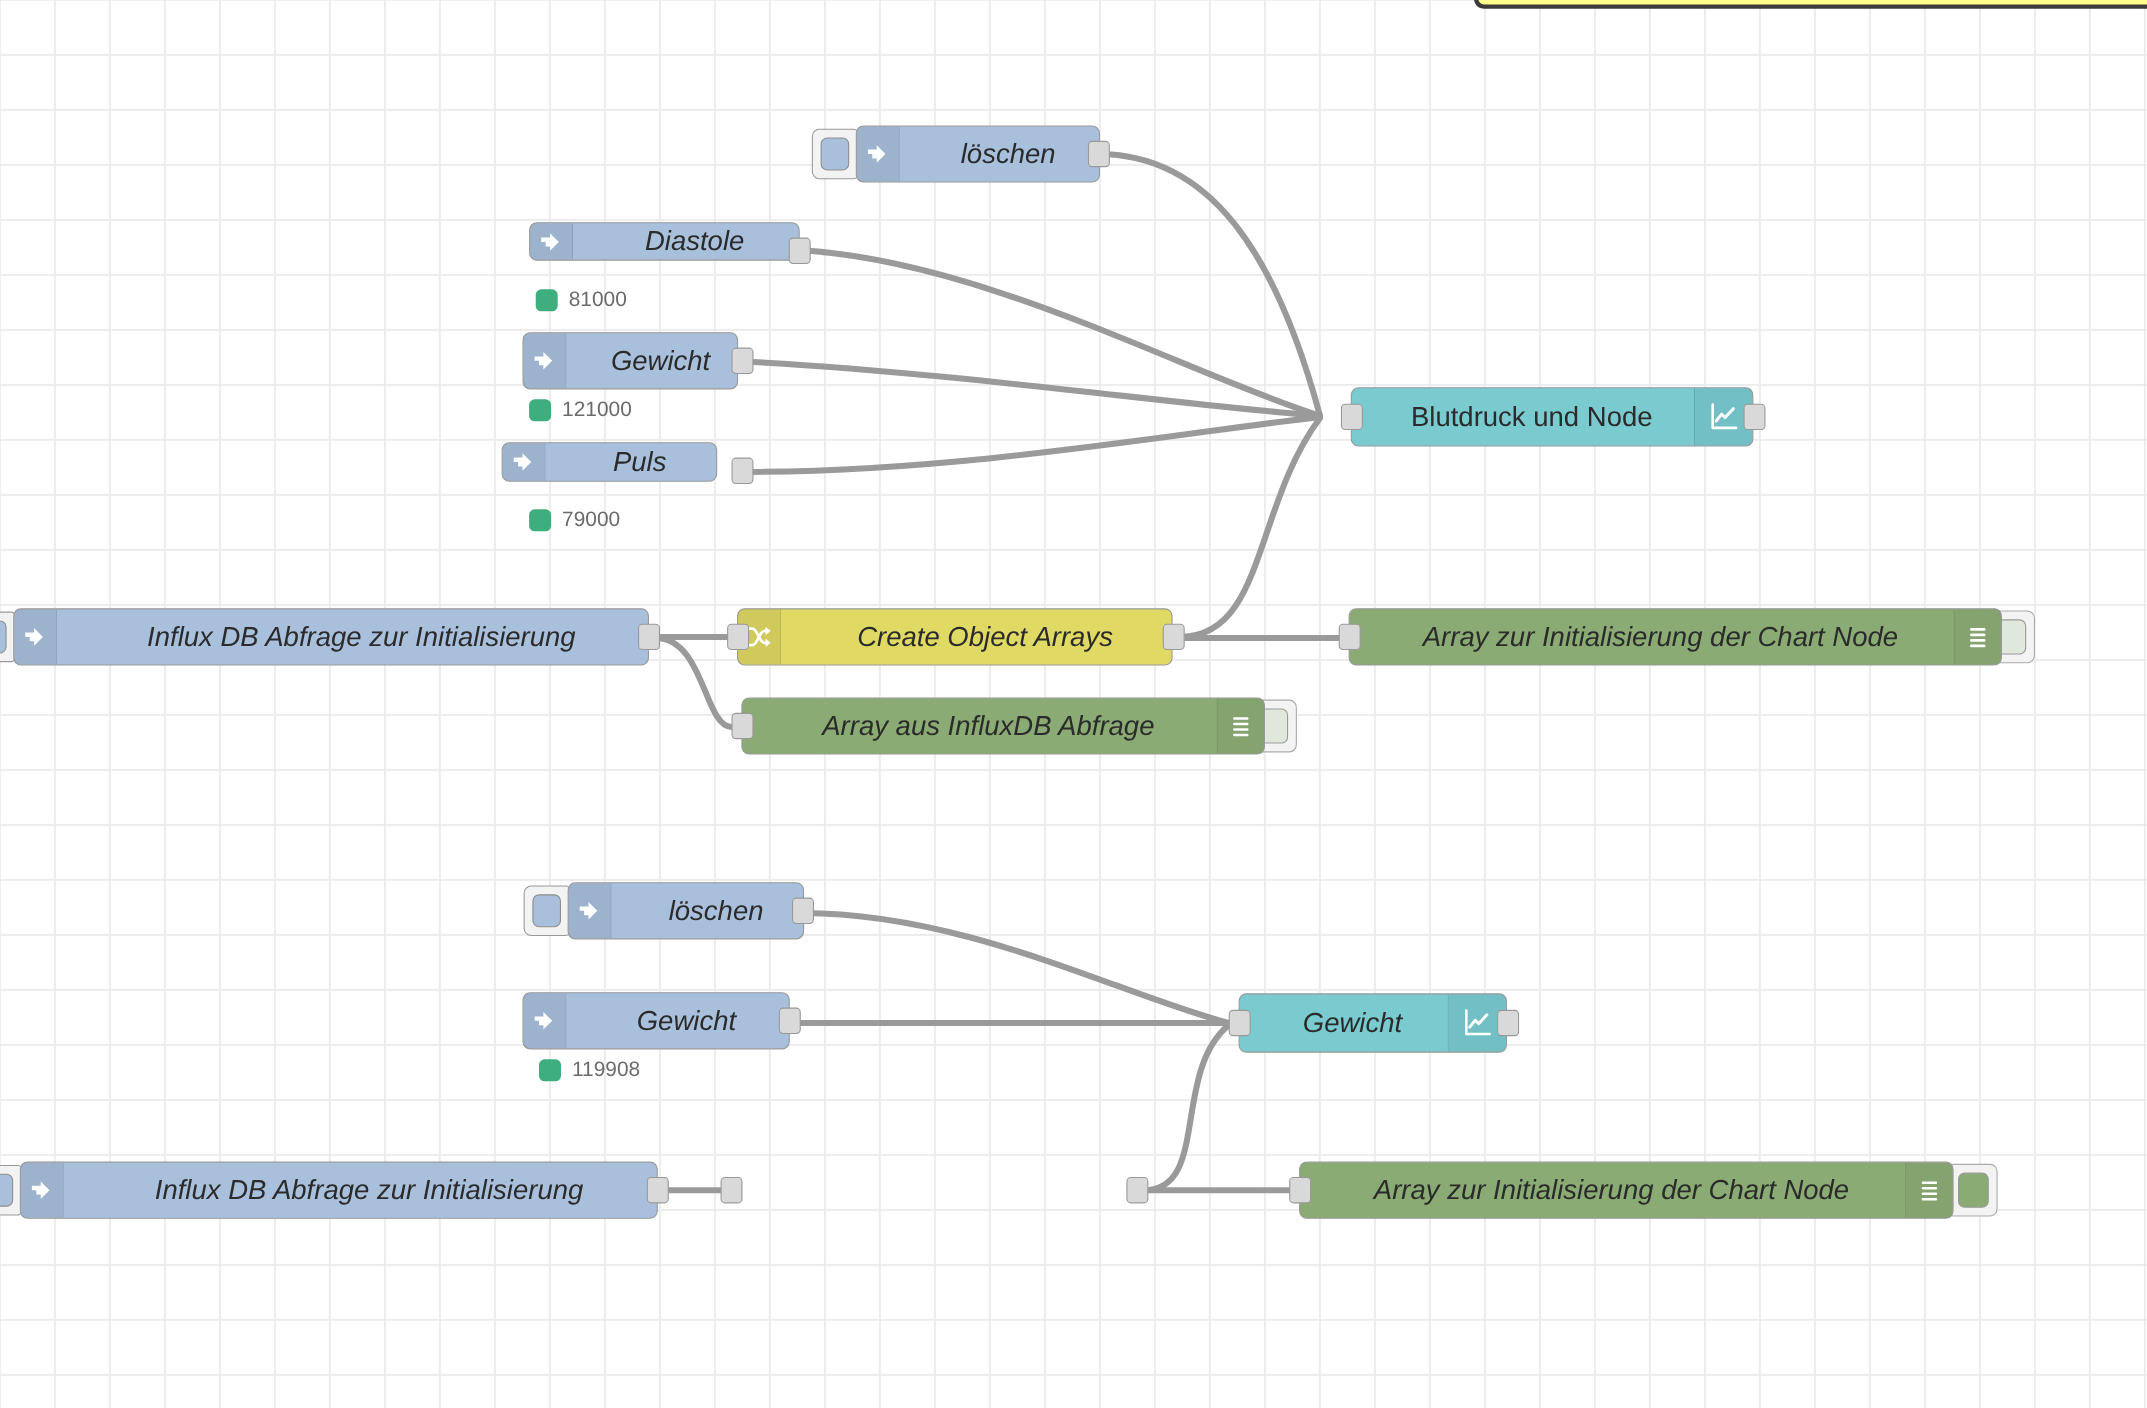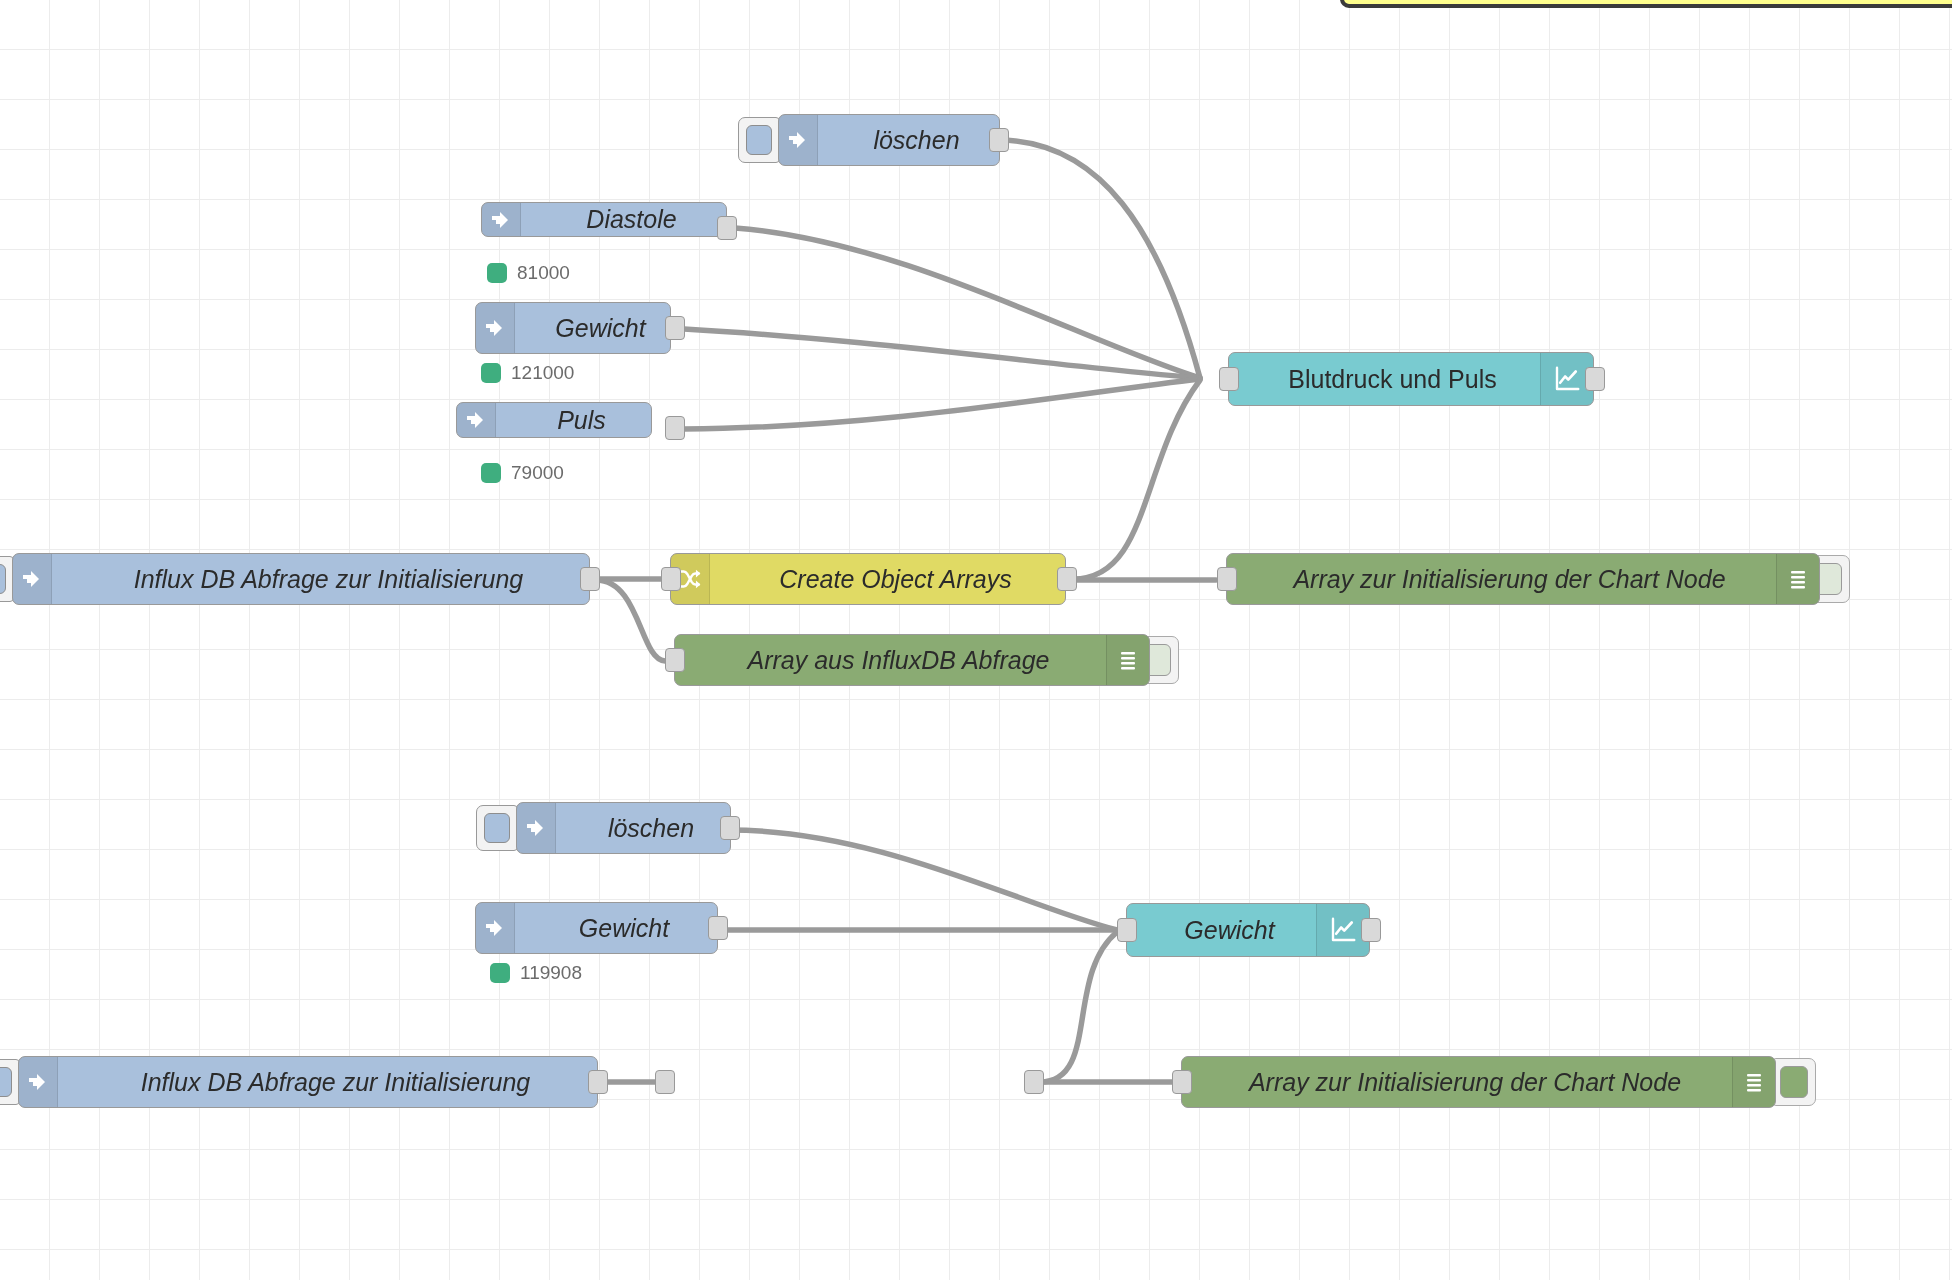--- a/index.html
+++ b/index.html
@@ -271,21 +271,21 @@
     </div>
     <div class="node-label italic center">Puls</div>
   </div>
   <div class="port" style="left:665px; top:416px;"></div>
   <div class="status" style="left:481px; top:462px;justify-content:space-between;">
     <span class="dot"></span>
     <span class="txt">79000</span>
   </div>
 
   <div class="node chart" style="left:1228px; top:352px; width:366px; height:54px;">
-    <div class="node-label center">Blutdruck und Puls</div>
+    <div class="node-label center">Blutdruck und Node</div>
     <div class="node-right-cell">
       <svg class="glyph" width="30" height="30" viewBox="0 0 24 24" aria-hidden="true">
         <path fill="none" stroke="#ffffff" stroke-width="1.9" stroke-linecap="round" stroke-linejoin="round" d="M4 3v17h17"></path>
         <path fill="none" stroke="#ffffff" stroke-width="2.1" stroke-linecap="round" stroke-linejoin="round" d="M6.5 15l4-5 2.5 2.5L19 6"></path>
       </svg>
     </div>
   </div>
   <div class="port" style="left:1219px; top:367px;"></div>
   <div class="port" style="left:1585px; top:367px;"></div>
 

